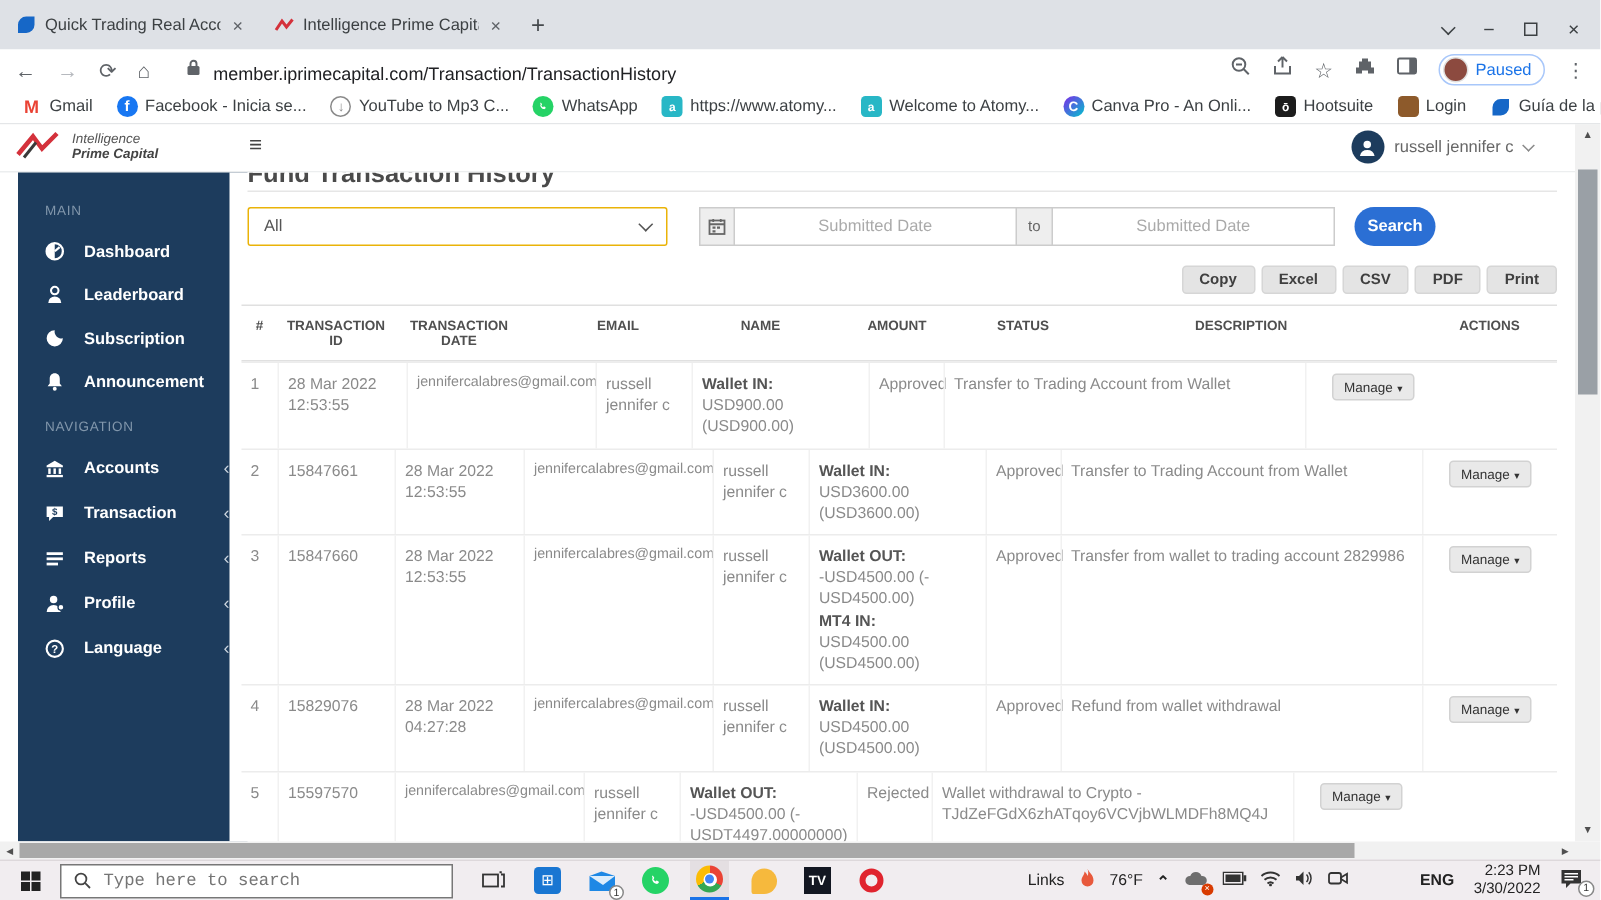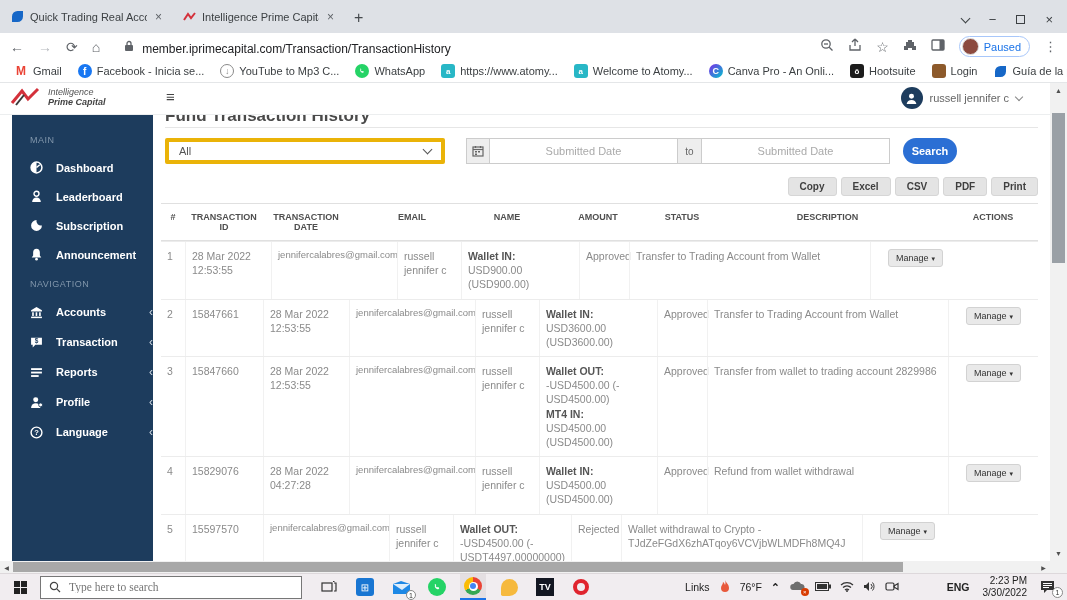--- a/index.html
+++ b/index.html
@@ -47,21 +47,21 @@
   .sec-label { font-size:9px; letter-spacing:.5px; color:#8196ab; padding:10px 0 8px 18px; }
   .side-item { display:flex; align-items:center; gap:13px; padding:8px 12px 8px 18px; color:#fff; font-size:11px; font-weight:bold; }
   .side-icon { width:13px; height:13px; color:#fff; flex:none; display:inline-flex; }
   .side-chevron { margin-left:auto; color:#cdd6df; font-size:12px; font-weight:normal; }
 
   .content { position:absolute; top:32px; left:153px; width:897px; height:446px; background:#fff; overflow:hidden; }
   .title-clip { position:absolute; top:0; left:12px; width:873px; height:13px; overflow:hidden; border-bottom:1px solid #e6e6e6; }
   .page-title { font-size:17px; font-weight:bold; color:#4a4a4a; margin-top:-9px; }
 
   .filters { position:absolute; top:23px; left:12px; width:873px; height:26px; }
-  .sel { position:absolute; left:0; top:0; width:280px; height:26px; border:4px solid #eab308; border-radius:2px; font-size:11px; color:#555; display:flex; align-items:center; padding:0 10px; }
+  .sel { position:absolute; left:0; top:0; width:280px; height:26px; border:1px solid #eab308; border-radius:2px; font-size:11px; color:#555; display:flex; align-items:center; padding:0 10px; }
   .sel-chev { position:absolute; right:10px; width:7px; height:7px; border-right:1.6px solid #555; border-bottom:1.6px solid #555; transform:rotate(45deg); margin-top:-3px; }
   .cal-addon { position:absolute; left:301px; top:0; width:24px; height:26px; background:#eee; border:1px solid #ccc; display:flex; align-items:center; justify-content:center; color:#666; }
   .date-input { position:absolute; top:0; height:26px; border:1px solid #ccc; border-left:none; font-size:11px; color:#555; text-align:center; outline:none; font-family:"Liberation Sans",sans-serif; }
   .date-input::placeholder { color:#aaa; }
   .di1 { left:325px; width:188px; }
   .to-addon { position:absolute; left:513px; top:0; width:24px; height:26px; background:#eee; border:1px solid #ccc; border-left:none; display:flex; align-items:center; justify-content:center; font-size:10px; color:#666; }
   .di2 { left:537px; width:188px; }
   .search-btn { position:absolute; left:738px; top:0; width:54px; height:26px; background:#2b6fd4; color:#fff; border:none; border-radius:13px; font-size:11px; font-weight:bold; font-family:"Liberation Sans",sans-serif; }
 
   .export-row { position:absolute; top:62px; right:12px; display:flex; gap:4px; }
@@ -96,21 +96,21 @@
   .harrow { width:13px; height:12px; color:#505050; font-size:6px; display:flex; align-items:center; justify-content:center; flex:none; }
   .harrow.right { position:absolute; right:0; }
   .scroll-corner { position:absolute; top:561px; left:1050px; width:17px; height:12px; background:#f1f1f1; }
 
   
   .taskbar { position:absolute; top:573px; left:0; width:1067px; height:27px; background:#f1edf0; border-top:1px solid #ddd8db; display:flex; align-items:center; }
   .start { width:40px; height:27px; display:flex; align-items:center; justify-content:center; }
   .winflag { width:13px; height:13px; display:grid; grid-template-columns:6px 6px; grid-gap:1px; }
   .winflag span { background:#222; width:6px; height:6px; }
   .tb-search { width:262px; height:23px; background:#fff; border:1px solid #777; display:flex; align-items:center; gap:8px; padding:0 8px; }
-  .tb-search input { border:none; outline:none; font-size:11.5px; width:200px; font-family:Liberation Serif, serif; color:#333; background:transparent; }
+  .tb-search input { border:none; outline:none; font-size:11.5px; width:200px; font-family:Liberation Mono, monospace; color:#333; background:transparent; }
   .tb-icons { display:flex; align-items:center; gap:10px; margin-left:14px; }
   .tb-ic { width:26px; height:26px; display:flex; align-items:center; justify-content:center; position:relative; }
   .tb-ic.active { border-bottom:2px solid #1a73e8; background:#e4dfe2; }
   .badge { position:absolute; right:-2px; bottom:0px; width:10px; height:10px; background:#fff; border:1px solid #888; border-radius:50%; font-size:7px; color:#333; display:flex; align-items:center; justify-content:center; }
   .tray { margin-left:auto; display:flex; align-items:center; gap:9px; padding-right:4px; font-size:10.5px; color:#222; }
   .clockblk { text-align:right; font-size:10px; line-height:1.25; padding:0 4px; }
   .notif { position:relative; padding-right:8px; }
   .nbadge { position:absolute; right:0px; bottom:-3px; width:11px; height:11px; background:#fff; border:1px solid #888; border-radius:50%; font-size:7px; color:#333; display:flex; align-items:center; justify-content:center; }
   .sq-store { width:18px; height:18px; background:#1976d2; border-radius:3px; display:flex; align-items:center; justify-content:center; color:#fff; font-size:10px; }
   .circ { border-radius:50%; display:flex; align-items:center; justify-content:center; }

